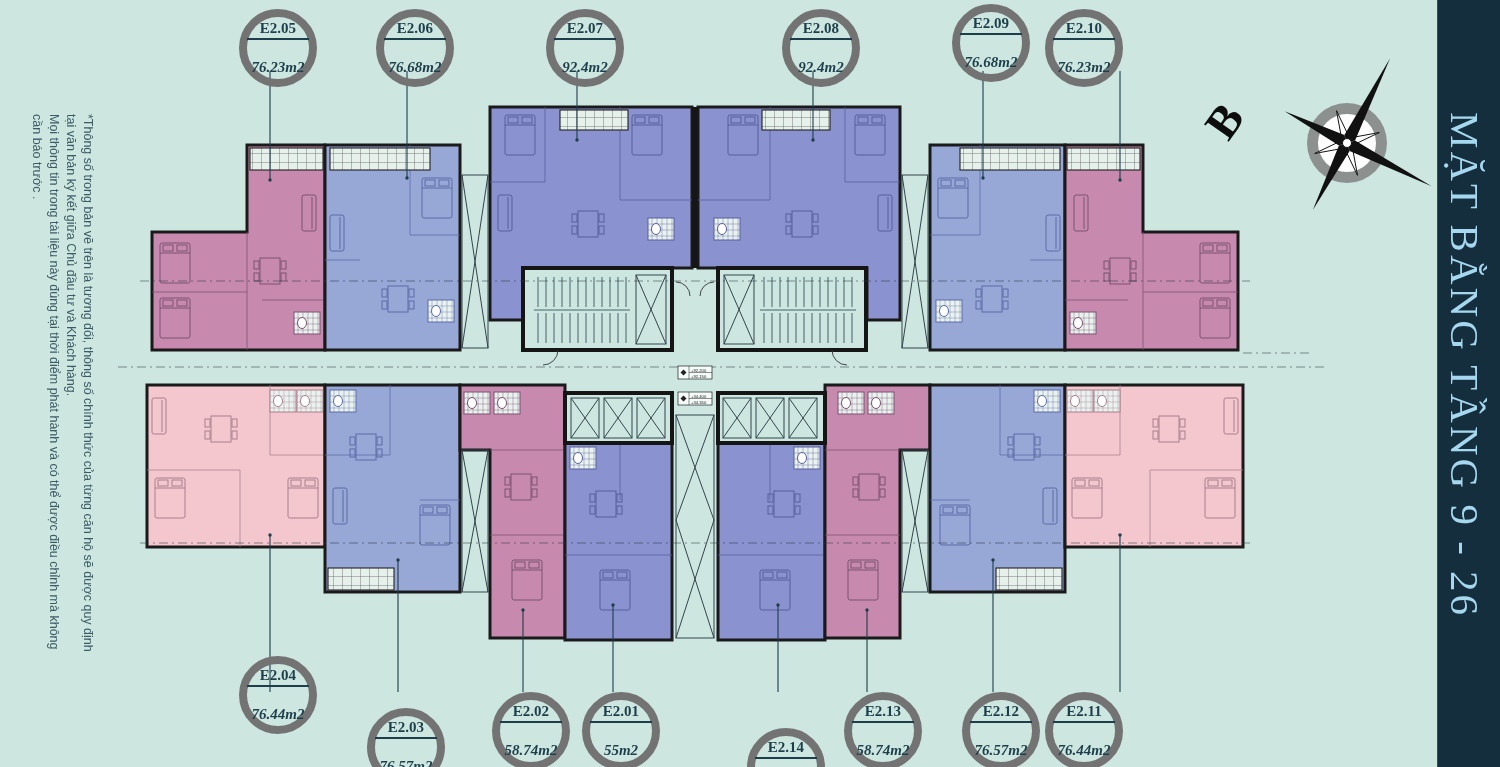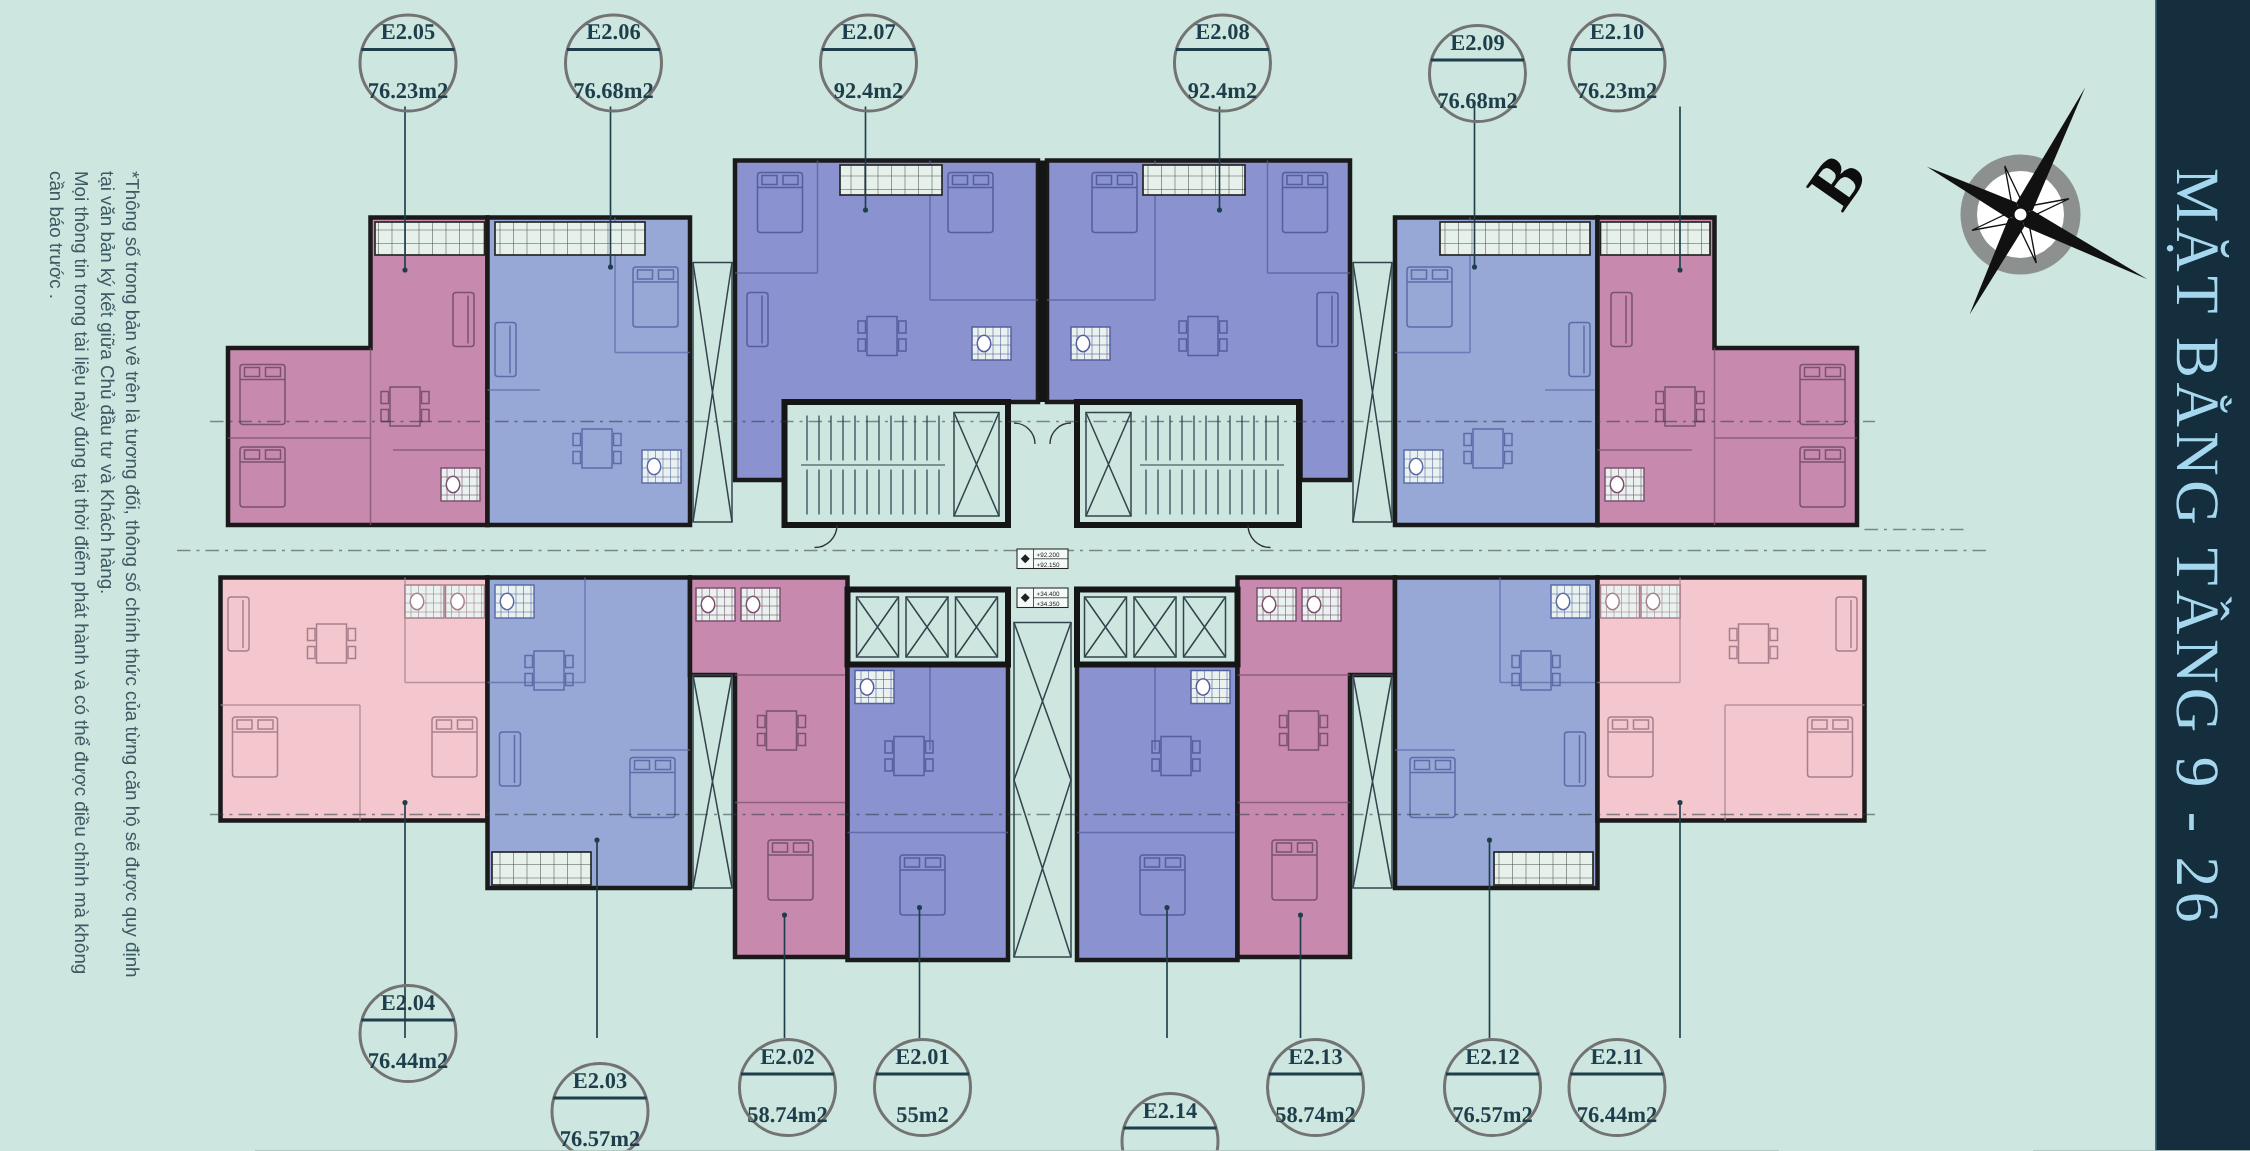--- a/index.html
+++ b/index.html
@@ -1,24 +1,24 @@
 <!DOCTYPE html>
 <html><head>
 <meta charset="utf-8">
 <style>
   html,body{margin:0;padding:0;background:#9db6b0;}
   .stage{position:relative;width:1500px;height:767px;background:#cde7e0;overflow:hidden;
          font-family:"Liberation Sans",sans-serif;}
   .plan-svg{position:absolute;left:0;top:0;}
-  .badge{position:absolute;width:62px;height:62px;border:2px solid #737373;border-radius:50%;
+  .badge{position:absolute;width:62px;height:62px;border:8px solid #737373;border-radius:50%;
          display:flex;flex-direction:column;color:#1d3e4a;text-align:right;
          font-family:"Liberation Serif",serif;font-weight:bold;font-size:15px;}
   .badge .bid{flex:1;display:flex;align-items:flex-end;justify-content:center;
               border-bottom:2px solid #1d3e4a;line-height:1.05;padding-bottom:1px;}
-  .badge .barea{flex:1;display:flex;align-items:flex-start;justify-content:center;line-height:1.1;padding-top:19px;}
+  .badge .barea{flex:1;display:flex;align-items:flex-start;justify-content:center;line-height:1.1;padding-top:19px;font-style:italic;}
   .disclaimer{position:absolute;left:96px;top:114px;width:624px;transform:rotate(90deg);
               transform-origin:0 0;color:#3e5a64;font-size:12.5px;line-height:17px;}
   .title-strip{position:absolute;left:1437px;top:0;width:63px;height:767px;background:#142e3d;
                border-left:1px solid #2d5266;}
   .title-text{position:absolute;left:1489px;top:112px;transform:rotate(90deg);transform-origin:0 0;
               color:#a5d8ee;font-family:"Liberation Serif",serif;font-size:41px;letter-spacing:3px;
               white-space:nowrap;font-weight:normal;}
   .u{stroke:#1a1a1a;stroke-width:3;stroke-linejoin:miter;}
   .part{stroke:currentColor;stroke-width:1;opacity:.75;fill:none;}
   .furn{stroke:currentColor;fill:none;stroke-width:1;}
@@ -341,21 +341,21 @@
       <span class="barea">76.68m2</span>
     </div>
 <div class="badge" style="left:546px;top:9px">
       <span class="bid">E2.07</span>
       <span class="barea">92.4m2</span>
     </div>
 <div class="badge" style="left:782px;top:9px">
       <span class="bid">E2.08</span>
       <span class="barea">92.4m2</span>
     </div>
-<div class="badge" style="left:952px;top:16px">
+<div class="badge" style="left:952px;top:4px">
       <span class="bid">E2.09</span>
       <span class="barea">76.68m2</span>
     </div>
 <div class="badge" style="left:1045px;top:9px">
       <span class="bid">E2.10</span>
       <span class="barea">76.23m2</span>
     </div>
 
 <div class="badge" style="left:239px;top:656px">
       <span class="bid">E2.04</span>

